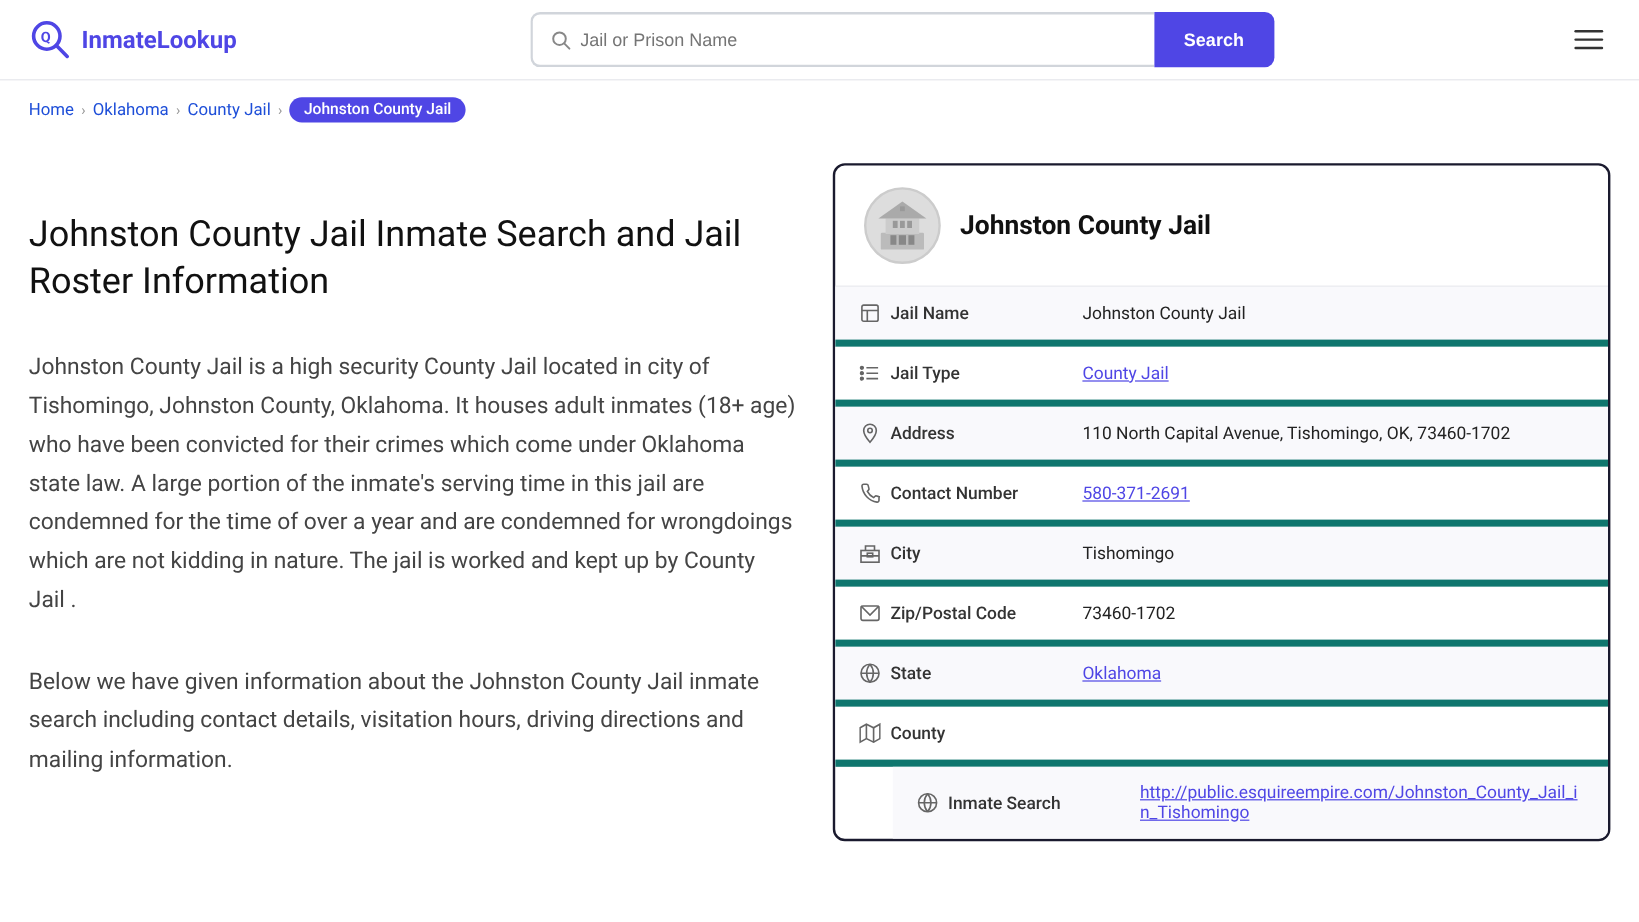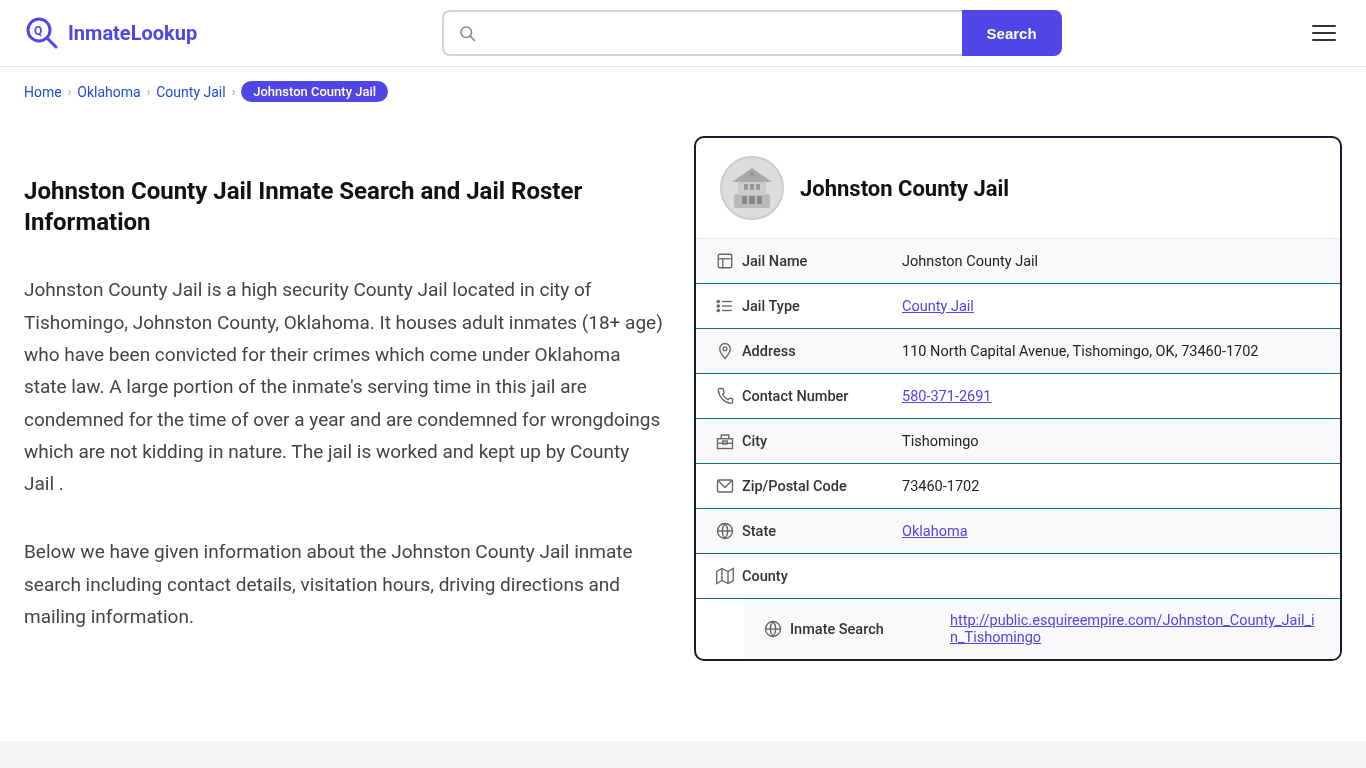--- a/index.html
+++ b/index.html
@@ -115,22 +115,22 @@
       max-width: 1366px;
     }
 
     
     .left-col {
       flex: 0 0 640px;
       max-width: 640px;
       padding-top: 40px;
     }
     .page-title {
-      font-size: 24px;
-      font-weight: 700;
+      font-size: 30px;
+      font-weight: 400;
       color: #111;
       margin-bottom: 18px;
       line-height: 1.3;
     }
     .page-desc {
       font-size: 19px;
       color: #444;
       line-height: 1.7;
       margin-bottom: 16px;
       margin-top: 36px;
@@ -175,21 +175,21 @@
       font-weight: 700;
       color: #111;
     }
 
     
     .info-table { width: 100%; }
     .info-row {
       display: flex;
       align-items: center;
       padding: 13px 20px;
-      border-bottom: 1px solid #0f766e;
+      border-bottom: 6px solid #0f766e;
       font-size: 14.5px;
     }
     .info-row:last-child { border-bottom: none; margin-left: 48px; }
     .info-row:nth-child(odd) { background: #f9f9fc; }
     .info-row:nth-child(even) { background: #fff; }
     .row-icon {
       width: 26px;
       flex-shrink: 0;
       color: #666;
       display: flex;
@@ -229,20 +229,21 @@
       <span>Inmate</span><span style="color:#4F46E5">Lookup</span>
     </span>
   </a>
 
   <div class="search-bar">
     <div class="search-input-wrap">
       <svg width="18" height="18" viewBox="0 0 24 24" fill="none" stroke="#888" stroke-width="2.2" stroke-linecap="round">
         <circle cx="11" cy="11" r="7"></circle>
           <line x1="16.5" y1="16.5" x2="22" y2="22"></line>
       </svg>
+      <input class="search-input" type="text" placeholder="Jail or Prison Name" style="">
     </div>
     <button class="search-btn">Search</button>
   </div>
 
   <div class="hamburger">
     <span></span>
     <span></span>
     <span></span>
   </div>
 </header>

